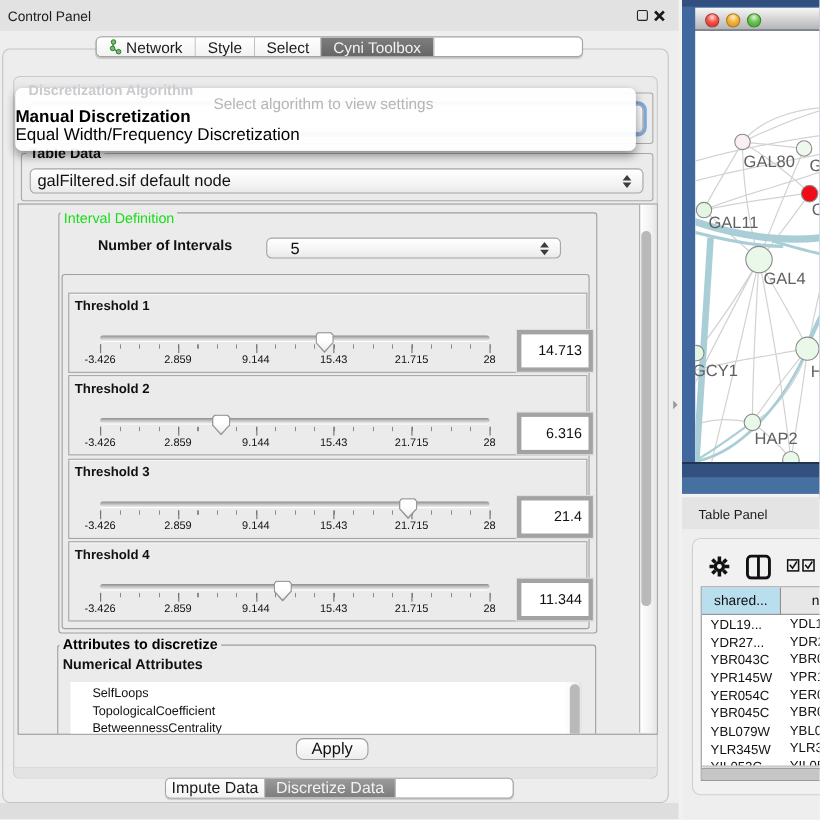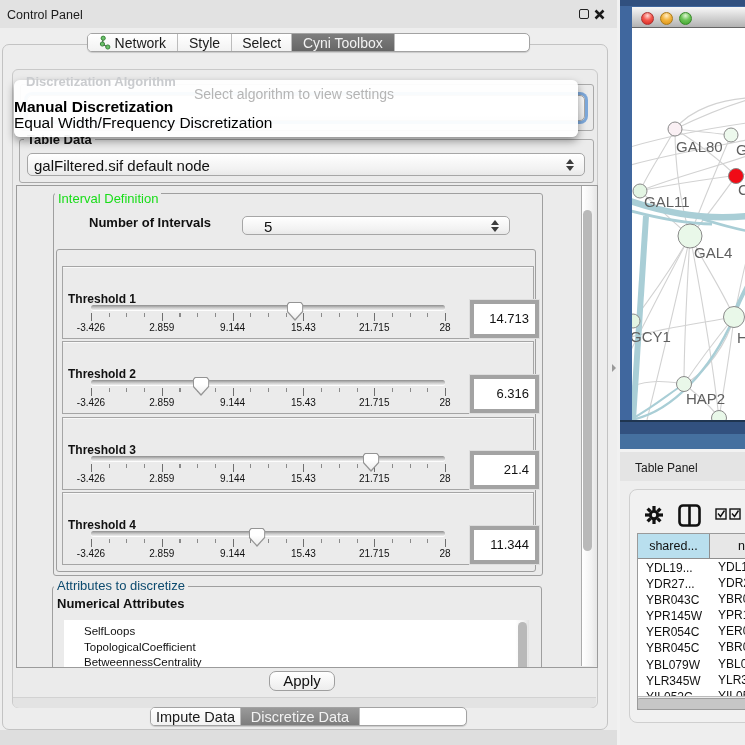--- a/index.html
+++ b/index.html
@@ -30,21 +30,21 @@
        border:1px solid #a6a6a6;border-radius:5px;font-size:15px;color:#111;}
   .combo .tx{position:absolute;left:10px;top:50%;transform:translateY(-50%);}
   .arrows{position:absolute;right:9px;top:50%;width:9px;height:14px;transform:translateY(-50%);}
   .arrows:before,.arrows:after{content:"";position:absolute;left:0;border-left:4.5px solid transparent;
        border-right:4.5px solid transparent;}
   .arrows:before{top:1px;border-bottom:5px solid #3c3c3c;}
   .arrows:after{bottom:1px;border-top:5px solid #3c3c3c;}
   
   .tpanel{position:absolute;left:45px;width:470px;height:71px;border:1px solid #a5a5a5;
        background:#ebebeb;box-shadow:inset 0 1px 0 #f8f8f8;}
-  .tpanel .lab{position:absolute;left:5px;top:3.5px;font-size:12px;font-weight:bold;color:#111;margin-top:21px;}
+  .tpanel .lab{position:absolute;left:5px;top:3.5px;font-size:12px;font-weight:bold;color:#111;}
   .track{position:absolute;left:28px;top:37.5px;width:354px;height:5px;border-radius:2.5px;
        background:linear-gradient(#8d8d8d,#c9c9c9 55%,#efefef);box-shadow:0 1px 0 #fdfdfd;}
   .minticks{position:absolute;left:28px;top:45.5px;width:355px;height:4px;
        background:repeating-linear-gradient(to right,#8a8a8a 0 1px,transparent 1px 17.7px);}
   .majtick{position:absolute;top:45.5px;width:1px;height:8px;background:#6f6f6f;}
   .ticklab{position:absolute;top:55px;font-size:10px;font-weight:normal;color:#111;
        transform:translateX(-50%);text-align:center;}
   .thumb{position:absolute;top:34.5px;width:16.5px;height:19.5px;transform:translateX(-50%);}
   .thumb .o{position:absolute;inset:0;background:#949494;
        clip-path:polygon(15% 0,85% 0,100% 15%,100% 52%,50% 100%,0 52%,0 15%);}
@@ -205,21 +205,21 @@
   <div class="ticklab" style="left:311.2px;">21.715</div>
   <div class="ticklab" style="left:382px;">28</div>
   <div class="thumb" style="left:194px;">
             <div class="o"></div>
             <div class="i"></div>
           </div>
   <div class="vbox">11.344</div>
 </div>
 
       <div class="abs gb" style="left:35px;top:400px;width:488px;height:110px;border-color:#9f9f9f;"></div>
-      <div class="abs gt" style="left:37px;top:392px;color:#0c4a6e;font-weight:normal;">Attributes to discretize</div>
+      <div class="abs gt" style="left:37px;top:392px;color:#000000;font-weight:bold;">Attributes to discretize</div>
       <div class="abs" style="left:40px;top:410px;font-size:13px;font-weight:bold;color:#111;">Numerical Attributes</div>
       <div class="abs" style="left:47px;top:434px;width:451px;height:47px;background:#fff;font-size:11.5px;color:#111;overflow:hidden;">
         <div style="padding:4px 0 0 20px;line-height:15.7px;">SelfLoops<br>TopologicalCoefficient<br>BetweennessCentrality</div>
       </div>
       <div class="abs vsb" style="left:498px;top:434px;width:14px;height:47px;">
         <div class="th" style="top:2px;height:60px;left:2.5px;"></div>
       </div>
 
       <div class="abs vsb" style="left:564px;top:0;width:16px;height:480px;border-left:1px solid #ababab;">
         <div class="th" style="top:24px;height:341px;left:1px;"></div>

